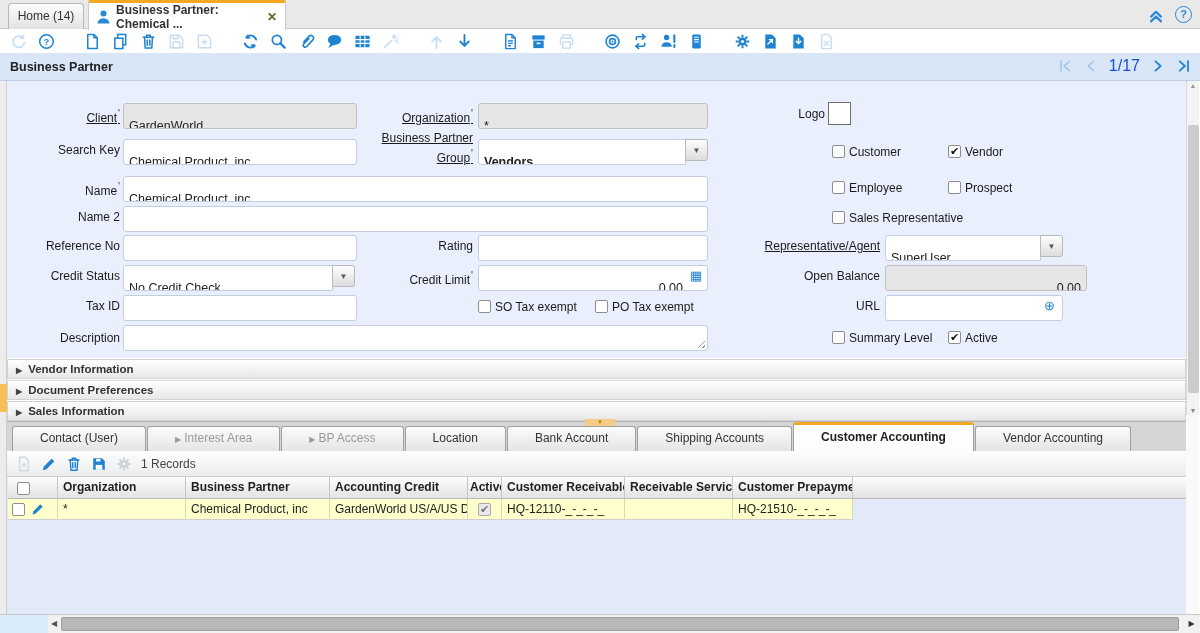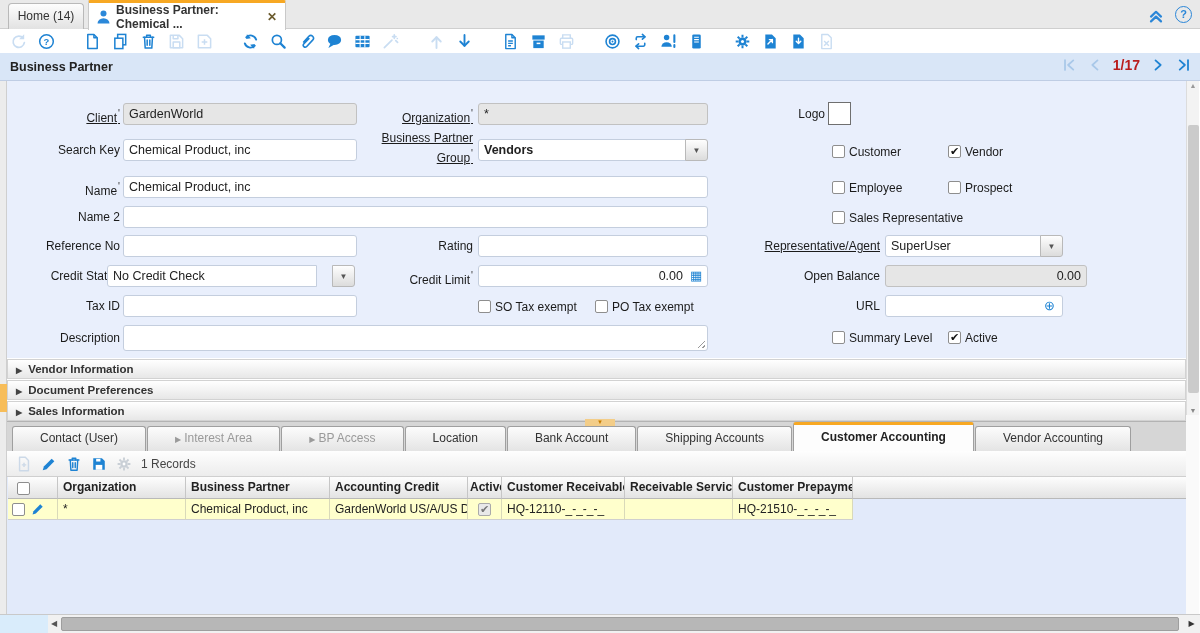--- a/index.html
+++ b/index.html
@@ -24,32 +24,32 @@
   .tbi svg { width:17px; height:17px; display:block; }
   .tbi.dis { color:#c9ddf2; }
   .gap { width:7px; flex:0 0 auto; }
 
   
   .viewheader { position:absolute; top:53px; left:0; width:1200px; height:28px; background:#d9e6f7; border-bottom:1px solid #bfcde4; display:flex; align-items:center; padding:0 10px; font-size:12.5px; font-weight:bold; color:#222; }
   .recnav { position:absolute; right:8px; top:57px; display:flex; align-items:center; gap:10px; }
   .navi { width:16px; height:16px; color:#1e83d3; }
   .navi svg { width:16px; height:16px; display:block; }
   .navi.dis { color:#a9c8e9; }
-  .recpos { font-size:14px; font-weight:bold; color:#b91c1c; }
+  .recpos { font-size:16px; font-weight:normal; color:#1d4ed8; }
 
   
   .weststrip { position:absolute; left:0; top:81px; width:7px; height:533px; background:#ececec; border-right:1px solid #cfcfcf; }
   .westhandle { position:absolute; left:0; top:303px; width:7px; height:28px; background:#f7bd59; }
 
   
   .formpanel { position:absolute; top:81px; left:7px; width:1179px; height:277px; background:#e9effc; }
   .lbl { position:absolute; font-size:12px; color:#1b1b1b; text-align:right; line-height:22px; white-space:nowrap; }
   .zl { text-decoration: underline; }
   .req::after { content:"'"; font-size:10px; vertical-align:5px; color:#333; margin-left:1px; }
-  .fld { position:absolute; height:22px; background:#fff; border:1px solid #c4cede; border-radius:3px; font-size:12.5px; color:#222; line-height:20px; padding:0 5px; white-space:nowrap; overflow:hidden; }
+  .fld { position:absolute; height:22px; background:#fff; border:1px solid #c4cede; border-radius:3px; font-size:12.5px; color:#222; line-height:20px; padding:12px 5px; white-space:nowrap; overflow:hidden; }
   .fld.ro { background:#e6e6e6; border-color:#c1c1c1; }
   .num { text-align:right; }
   .combo-btn { position:absolute; width:23px; height:22px; background:linear-gradient(#fefefe,#dcdcdc); border:1px solid #b9b9b9; border-radius:0 3px 3px 0; color:#555; font-size:8px; display:flex; align-items:center; justify-content:center; }
   .combo-btn::after { content:"▼"; }
   .cb { position:absolute; width:13px; height:13px; background:#fff; border:1px solid #8e8e8e; border-radius:2px; font-size:11px; line-height:11px; text-align:center; color:#111; }
   .cb.checked::after { content:"✔"; }
   .cb.ro { background:#e9e9e9; border-color:#aaa; color:#777; }
   .cblbl { position:absolute; font-size:12px; color:#1b1b1b; line-height:14px; white-space:nowrap; }
   .logobox { position:absolute; width:23px; height:23px; background:#fff; border:1px solid #6f6f6f; }
   .infld-ico { position:absolute; font-size:13px; color:#1e83d3; line-height:13px; }
@@ -403,21 +403,21 @@
 
   <div class="lbl" style="left:10px; top:235px; width:110px;">Reference No</div>
   <div class="fld" style="left:123px; top:235px; width:234px;"></div>
   <div class="lbl" style="left:373px; top:235px; width:100px;">Rating</div>
   <div class="fld" style="left:478px; top:235px; width:230px;"></div>
   <div class="lbl zl" style="left:720px; top:235px; width:160px;">Representative/Agent</div>
   <div class="fld" style="left:885px; top:235px; width:156px; border-radius:3px 0 0 3px;">SuperUser</div>
   <div class="combo-btn" style="left:1040px; top:235px;"></div>
 
   <div class="lbl" style="left:10px; top:265px; width:110px;">Credit Status</div>
-  <div class="fld" style="left:107px; top:265px; width:210px; border-radius:3px 0 0 3px;">No Credit Check</div>
+  <div class="fld" style="left:123px; top:265px; width:210px; border-radius:3px 0 0 3px;">No Credit Check</div>
   <div class="combo-btn" style="left:332px; top:265px;"></div>
   <div class="lbl req" style="left:373px; top:265px; width:100px;">Credit Limit</div>
   <div class="fld num" style="left:478px; top:265px; width:230px; padding-right:24px;">0.00</div>
   <span class="infld-ico" style="left:690px; top:269px;">▦</span>
   <div class="lbl" style="left:770px; top:265px; width:110px;">Open Balance</div>
   <div class="fld ro num" style="left:885px; top:265px; width:202px;">0.00</div>
 
   <div class="lbl" style="left:20px; top:295px; width:100px;">Tax ID</div>
   <div class="fld" style="left:123px; top:295px; width:234px;"></div>
   <span class="cb" style="left:478px; top:300px;"></span>

